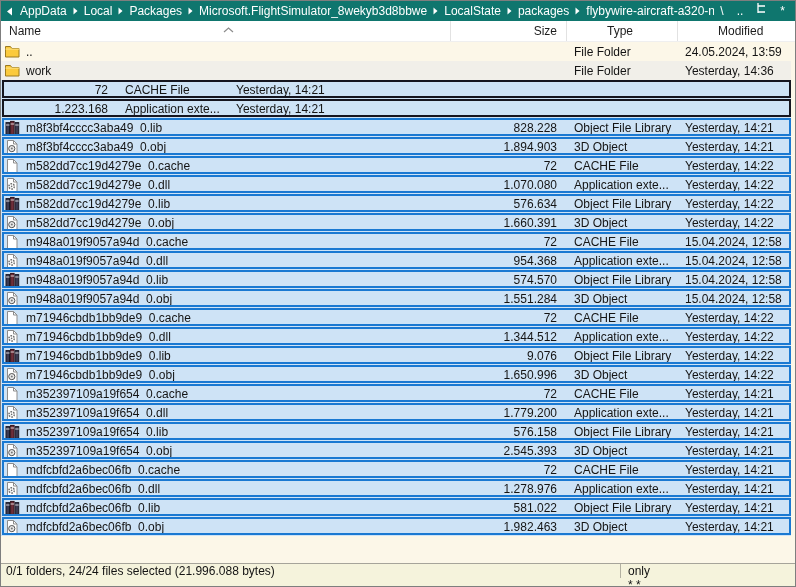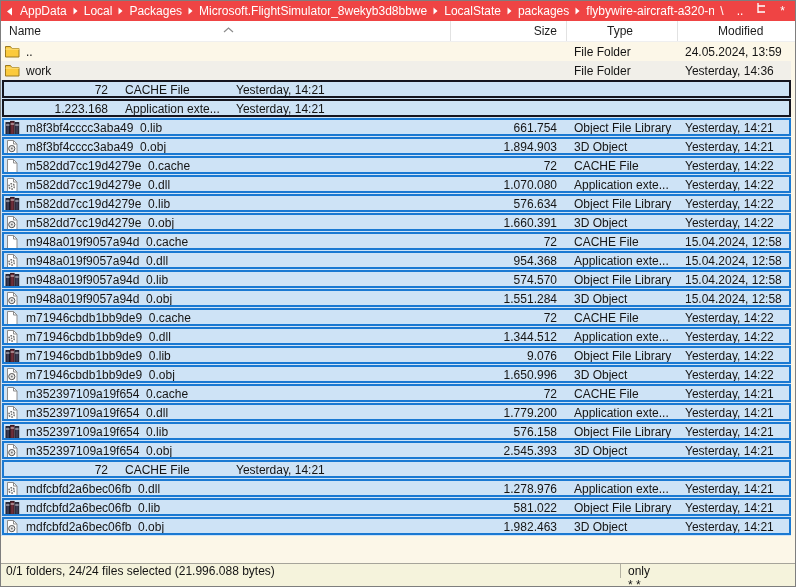--- a/index.html
+++ b/index.html
@@ -5,21 +5,21 @@
   html,body{margin:0;padding:0;background:#fff;}
   .window{
     width:796px;height:587px;box-sizing:border-box;
     border:1px solid #7e7e7e;
     display:flex;flex-direction:column;
     font-family:"Liberation Sans","DejaVu Sans",sans-serif;
     background:#fcf7e8;overflow:hidden;position:relative;
   }
   
   .path-bar{
-    flex:0 0 20px;height:20px;background:#ef4444;color:#fff;
+    flex:0 0 20px;height:20px;background:#0f766e;color:#fff;
     display:flex;align-items:center;font-size:12px;white-space:nowrap;
   }
   .crumb-back{display:flex;align-items:center;padding:0 2px 0 5px;}
   .crumbs{display:flex;align-items:center;flex:1;overflow:hidden;}
   .crumb{padding:0 5px;cursor:default;}
   .crumb-sep{display:flex;align-items:center;padding:0 1px;}
   .path-tools{display:flex;align-items:center;gap:13px;padding:0 10px 0 6px;font-size:12px;}
   .path-tools span{cursor:default;line-height:20px;}
   
   .col-header{
@@ -178,21 +178,21 @@
           <span class="icon">
             <svg width="15" height="16" viewBox="0 0 15 16">
               <rect x="1" y="2.6" width="3.5" height="11.8" fill="#3a3a52" stroke="#191926"></rect>
               <rect x="5.6" y="1.4" width="3.5" height="13" fill="#6e2f3a" stroke="#321219"></rect>
               <rect x="10.2" y="2.6" width="3.5" height="11.8" fill="#3a3a52" stroke="#191926"></rect>
               <path d="M1 5h3.5 M5.6 4h3.5 M10.2 5h3.5" stroke="#ffffff" stroke-width="0.8" fill="none"></path>
             </svg>
           </span>
           <span>m8f3bf4cccc3aba49_0.lib</span>
         </div>
-        <div class="cell c-size">661.754</div>
+        <div class="cell c-size">828.228</div>
         <div class="cell c-type">Object File Library</div>
         <div class="cell c-modified">Yesterday, 14:21</div>
       </div>
       <div class="row selected">
         <div class="cell c-name">
           <span class="icon">
             <svg width="14" height="16" viewBox="0 0 14 16">
               <path d="M2.5 1.5h6l3.5 3.5v9.5h-9.5z" fill="#ffffff" stroke="#8c8c8c"></path>
               <path d="M8.5 1.5v3.5h3.5" fill="none" stroke="#8c8c8c"></path>
               <circle cx="6.8" cy="9.6" r="3.1" fill="#e9e9e9" stroke="#555555"></circle>
@@ -447,20 +447,29 @@
               <circle cx="6.8" cy="9.6" r="1" fill="#777777"></circle>
             </svg>
           </span>
           <span>m352397109a19f654_0.obj</span>
         </div>
         <div class="cell c-size">2.545.393</div>
         <div class="cell c-type">3D Object</div>
         <div class="cell c-modified">Yesterday, 14:21</div>
       </div>
       <div class="row selected">
+        <div class="cell c-name">
+          <span class="icon">
+            <svg width="14" height="16" viewBox="0 0 14 16">
+              <path d="M2.5 1.5h6l3.5 3.5v9.5h-9.5z" fill="#ffffff" stroke="#8c8c8c"></path>
+              <path d="M8.5 1.5v3.5h3.5" fill="none" stroke="#8c8c8c"></path>
+            </svg>
+          </span>
+          <span>mdfcbfd2a6bec06fb_0.cache</span>
+        </div>
         <div class="cell c-size">72</div>
         <div class="cell c-type">CACHE File</div>
         <div class="cell c-modified">Yesterday, 14:21</div>
       </div>
       <div class="row selected">
         <div class="cell c-name">
           <span class="icon">
             <svg width="14" height="16" viewBox="0 0 14 16">
               <path d="M2.5 1.5h6l3.5 3.5v9.5h-9.5z" fill="#ffffff" stroke="#8c8c8c"></path>
               <path d="M8.5 1.5v3.5h3.5" fill="none" stroke="#8c8c8c"></path>

